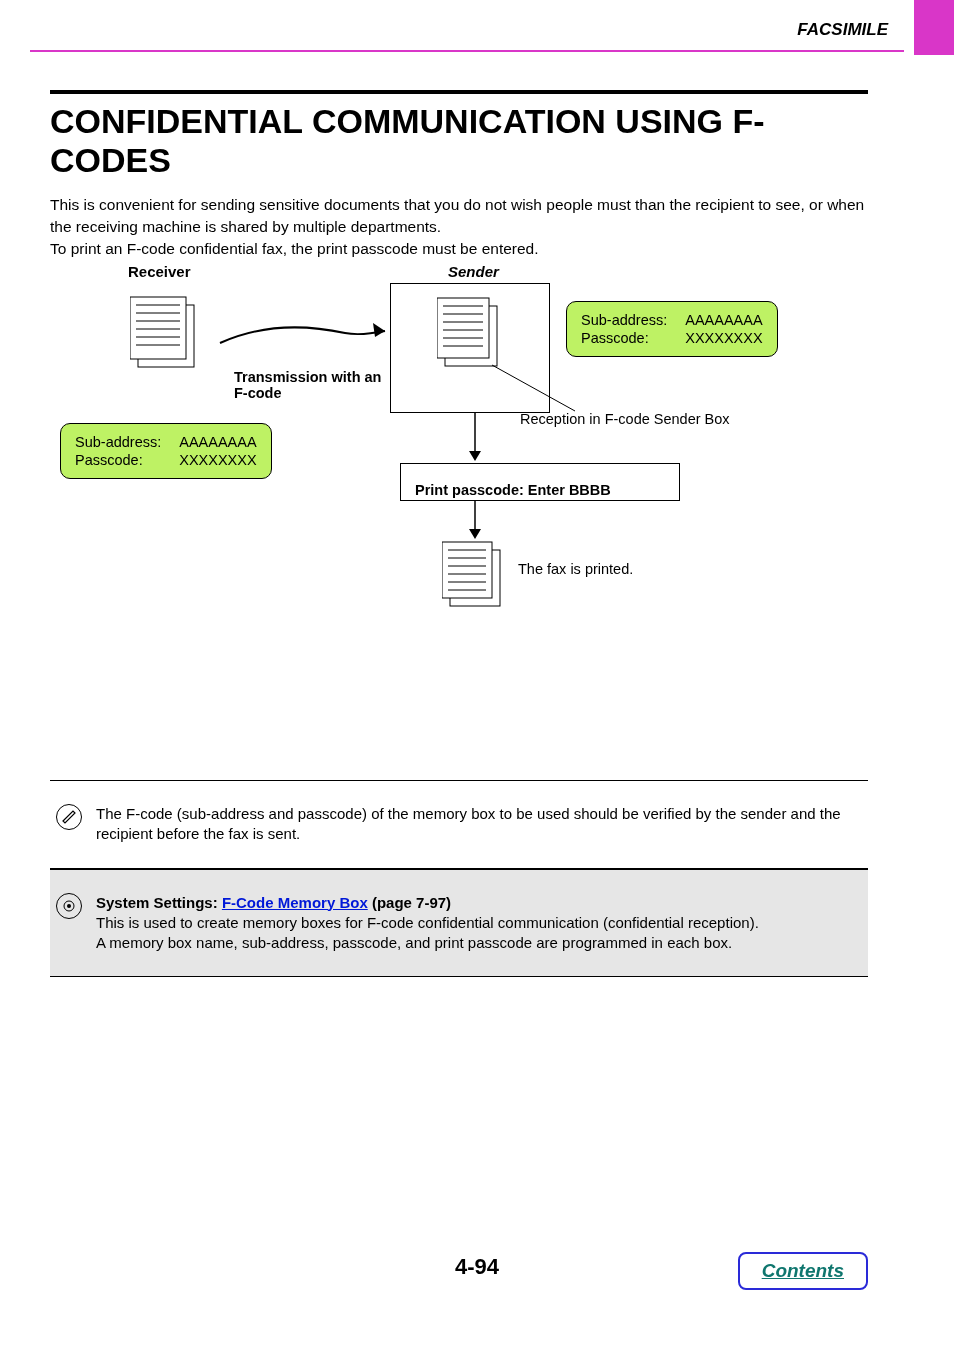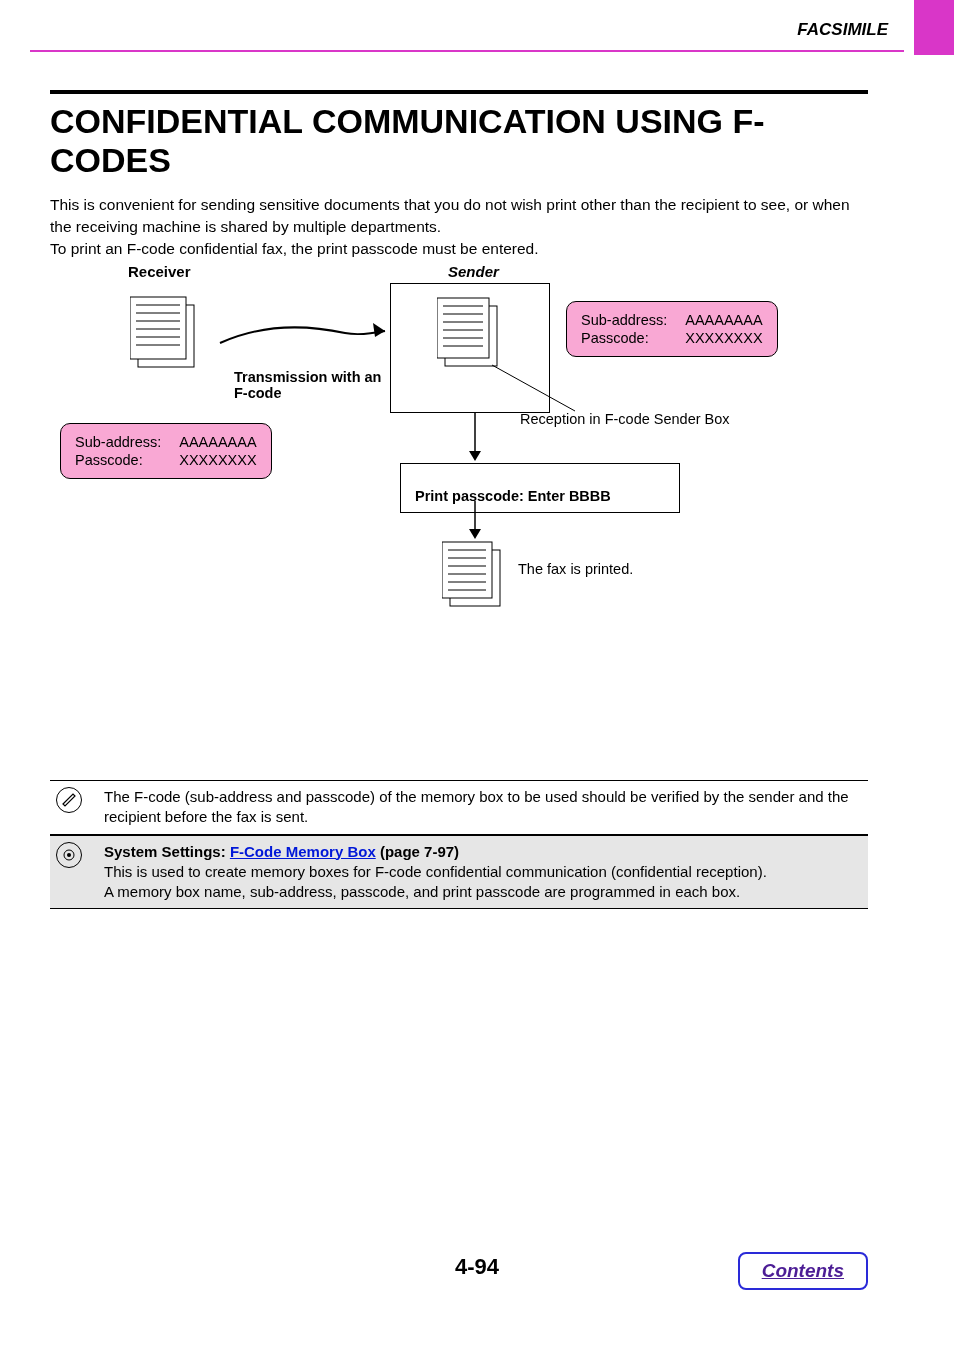--- a/index.html
+++ b/index.html
@@ -54,45 +54,45 @@
       margin-top: 4px;
     }
     .label { font-size: 15px; font-weight: bold; position: absolute; }
     .plain { font-size: 15px; position: absolute; }
     .small { font-size: 14.5px; }
     .box {
       position: absolute;
       border: 1px solid #000;
       border-radius: 10px;
       padding: 10px 14px;
-      background: #f9a8d4;
+      background: #bef264;
     }
     .cells {
       display: grid;
       grid-template-columns: auto auto;
       column-gap: 18px;
       row-gap: 2px;
     }
     .rectbox {
       position: absolute;
       border: 1px solid #000;
       background: #fff;
-      padding: 24px 14px;
+      padding: 18px 14px;
     }
     .notes {
       position: absolute;
       top: 780px; left: 50px; right: 86px;
     }
     .note-row {
       display: flex;
       align-items: flex-start;
       border-top: 1px solid #000;
       border-bottom: 1px solid #000;
-      padding: 2px 0;
-      gap: 16px;
+      padding: 19px 0;
+      gap: 8px;
     }
     .note-row.shaded { background: #e6e6e6; }
     .note-icon {
       width: 26px; height: 26px;
       border: 1.5px solid #000;
       border-radius: 50%;
       flex-shrink: 0;
       margin: 4px 6px;
       display: flex;
       align-items: center;
@@ -106,39 +106,39 @@
       text-align: center;
       font-size: 22px;
       font-weight: bold;
     }
     .contents-btn {
       position: absolute;
       bottom: 60px; right: 86px;
       border: 2px solid #2a2ad8;
       border-radius: 8px;
       padding: 6px 22px;
-      color: #4c1d95;
+      color: #0f766e;
       font-weight: bold;
       font-style: italic;
       font-size: 19px;
       background: #fff;
     }
   </style>
 </head>
 <body>
 
 <div class="magenta-tab"></div>
 <div class="header-label">FACSIMILE</div>
 <div class="magenta-rule"></div>
 
 <div class="content">
   <div class="double-rule"></div>
   <h1 class="page-title">CONFIDENTIAL COMMUNICATION USING F-CODES</h1>
   <div class="body-text">
-    <div>This is convenient for sending sensitive documents that you do not wish print other than the recipient to see, or when the receiving machine is shared by multiple departments.</div>
+    <div>This is convenient for sending sensitive documents that you do not wish people must than the recipient to see, or when the receiving machine is shared by multiple departments.</div>
     <div>To print an F-code confidential fax, the print passcode must be entered.</div>
   </div>
 
   <div class="diagram">
     <div class="label" style="left:78px; top:0;">Receiver</div>
     <div class="label" style="left:398px; top:0;font-style:italic;">Sender</div>
 
     <svg style="position:absolute; left:80px; top:30px;" width="80" height="80">
       <rect x="8" y="12" width="56" height="62" fill="#fff" stroke="#000"></rect>
       <rect x="0" y="4" width="56" height="62" fill="#fff" stroke="#000"></rect>

